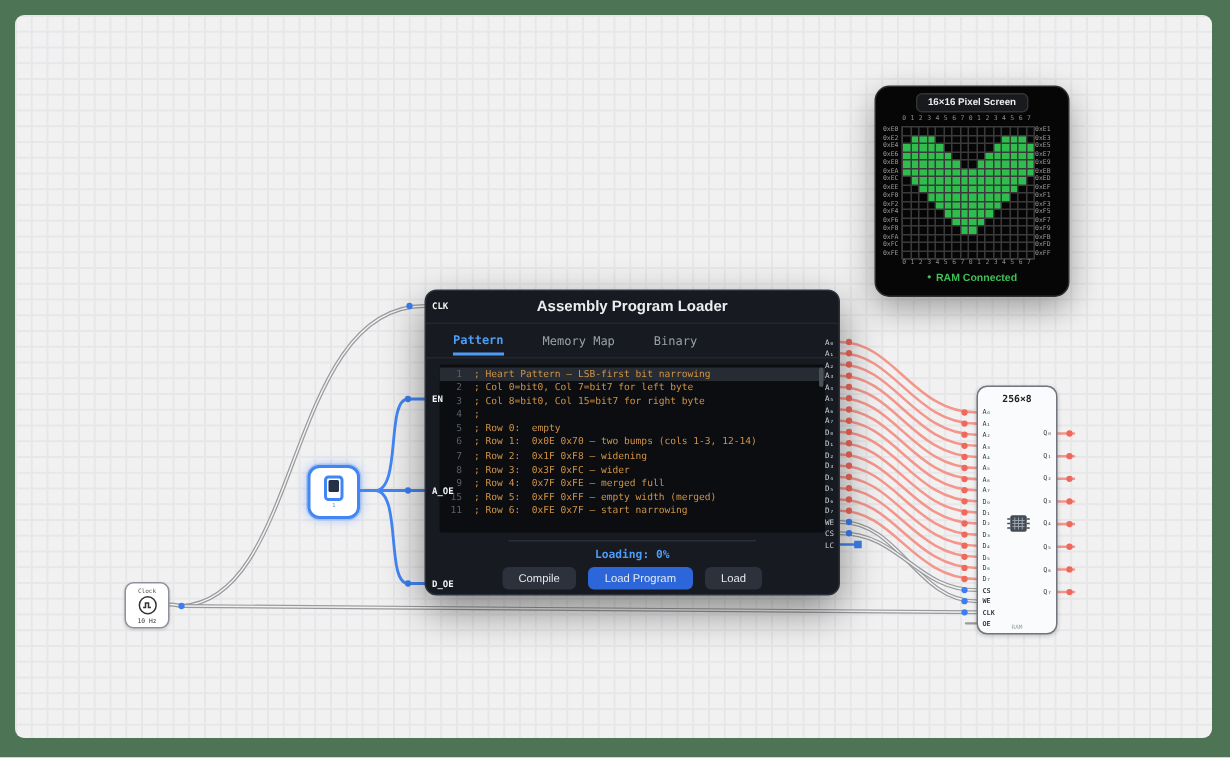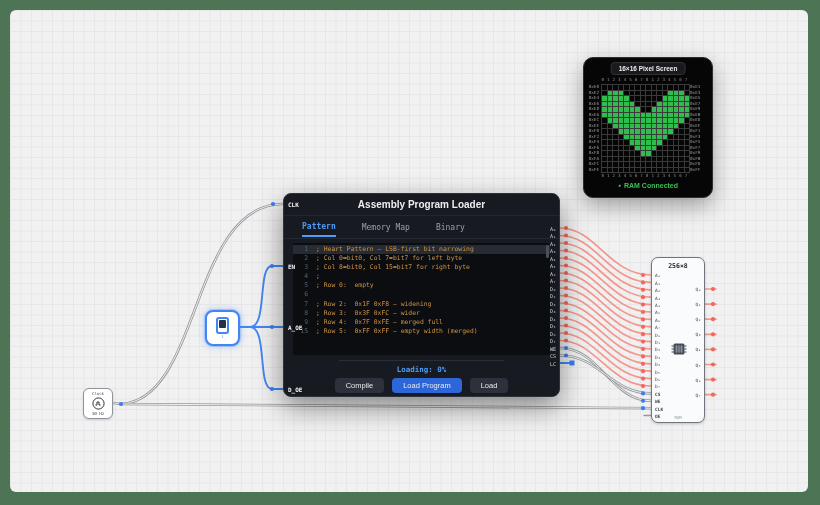--- a/index.html
+++ b/index.html
@@ -223,25 +223,26 @@
           <div class="tab">Memory Map</div>
           <div class="tab">Binary</div>
         </div>
       <div class="editor">
         <div>
             <div class="cline hl"><span class="lnum">1</span><span class="ltxt">; Heart Pattern — LSB-first bit narrowing</span></div>
             <div class="cline"><span class="lnum">2</span><span class="ltxt">; Col 0=bit0, Col 7=bit7 for left byte</span></div>
             <div class="cline"><span class="lnum">3</span><span class="ltxt">; Col 8=bit0, Col 15=bit7 for right byte</span></div>
             <div class="cline"><span class="lnum">4</span><span class="ltxt">;</span></div>
             <div class="cline"><span class="lnum">5</span><span class="ltxt">; Row 0:  empty</span></div>
-            <div class="cline"><span class="lnum">6</span></div>
+            <div class="cline"><span class="lnum">6</span><span class="ltxt">; Row 1:  0x0E 0x70 — two bumps (cols 1-3, 12-14)</span></div>
             <div class="cline"><span class="lnum">7</span><span class="ltxt">; Row 2:  0x1F 0xF8 — widening</span></div>
             <div class="cline"><span class="lnum">8</span><span class="ltxt">; Row 3:  0x3F 0xFC — wider</span></div>
             <div class="cline"><span class="lnum">9</span><span class="ltxt">; Row 4:  0x7F 0xFE — merged full</span></div>
             <div class="cline"><span class="lnum">15</span><span class="ltxt">; Row 5:  0xFF 0xFF — empty width (merged)</span></div>
+            <div class="cline"><span class="lnum">11</span><span class="ltxt">; Row 6:  0xFE 0x7F — start narrowing</span></div>
           </div>
         <div class="scroll-thumb"></div>
       </div>
       <div class="hr"></div>
       <div class="loading">Loading: 0%</div>
       <div class="btnrow">
           <button class="lbtn">Compile</button>
           <button class="lbtn primary">Load Program</button>
           <button class="lbtn">Load</button>
         </div>

